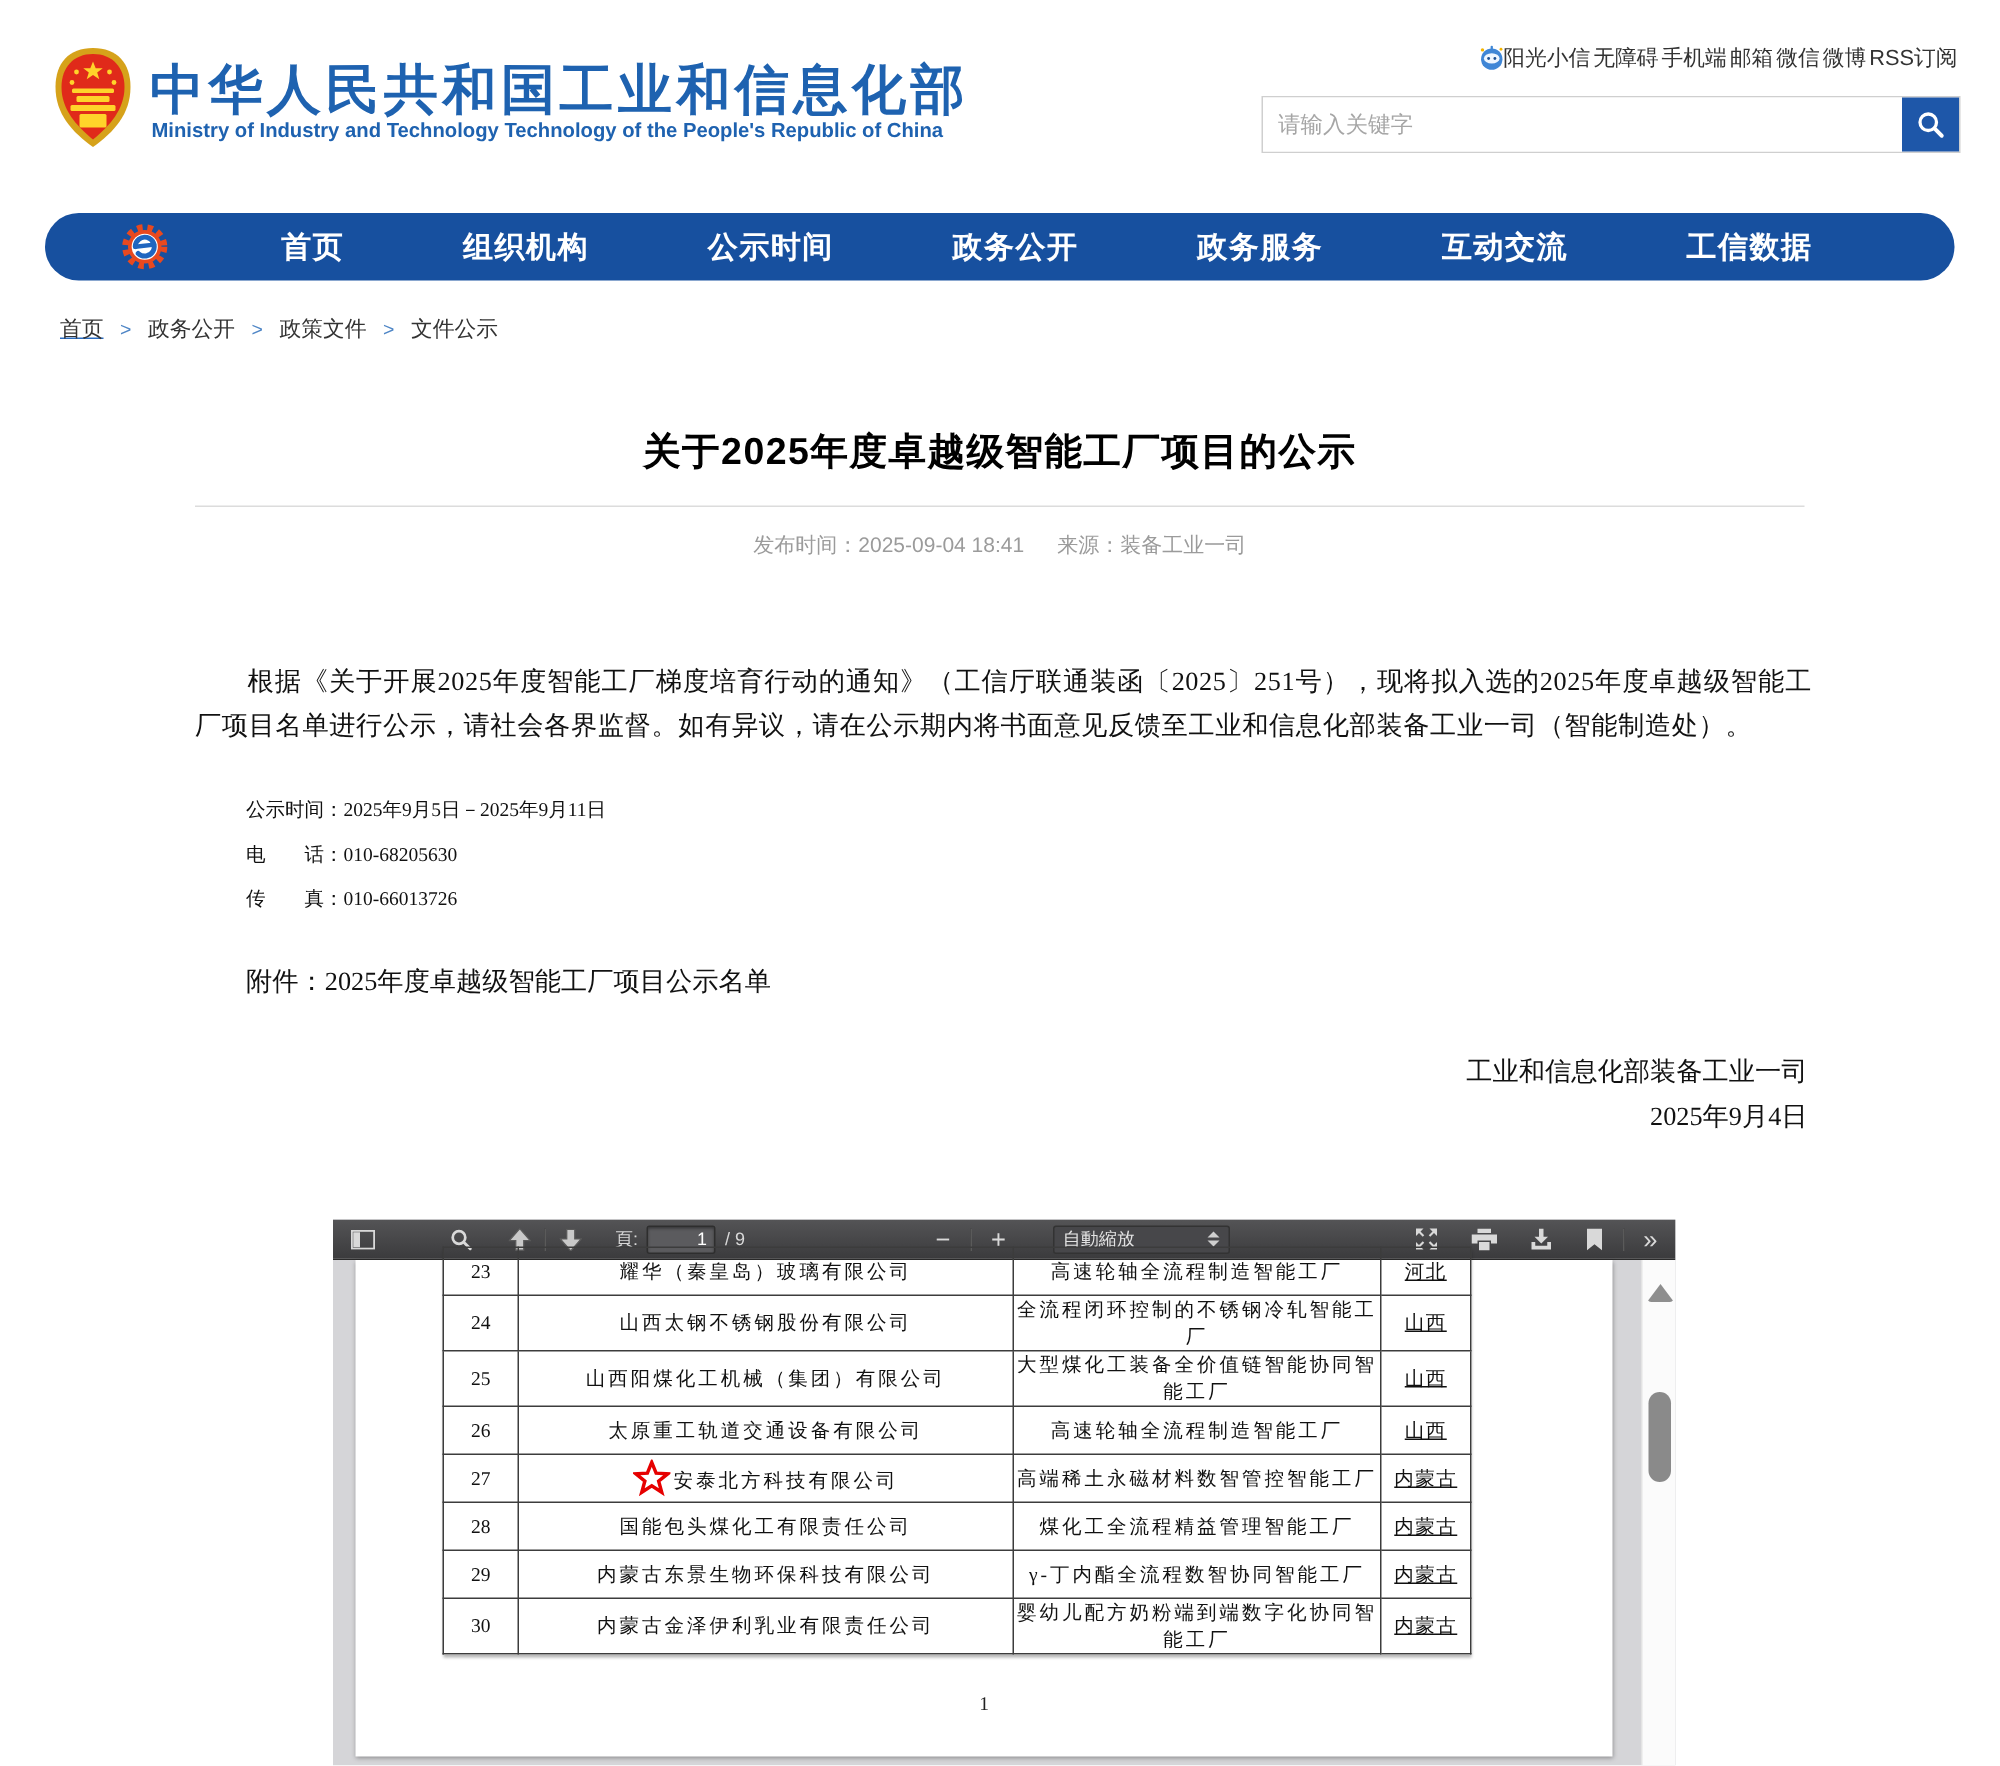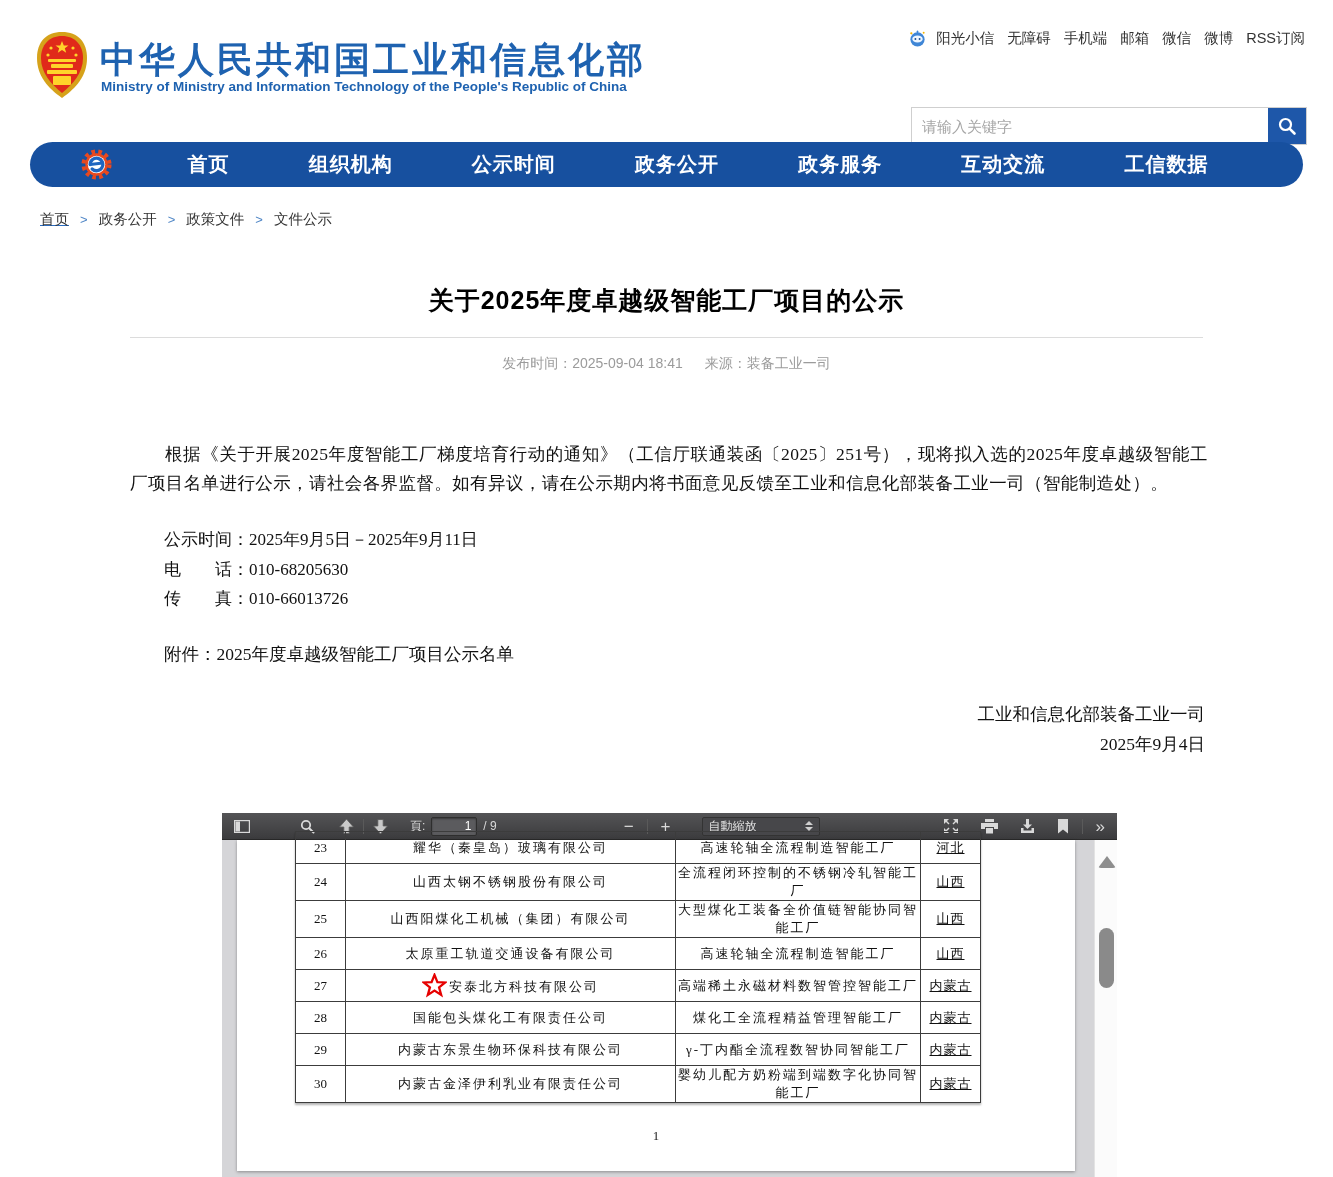--- a/index.html
+++ b/index.html
@@ -8,26 +8,26 @@
   body { position:relative; }
 
   
   .hdr-logo { position:absolute; left:34px; top:30px; width:56px; height:70px; cursor:pointer; }
   .site-title { position:absolute; left:100px; top:36px; font-size:36px; font-weight:bold;
                 color:#1e62b0; letter-spacing:3px; white-space:nowrap; }
   .site-sub { position:absolute; left:101px; top:79px; font-size:13.5px; font-weight:600;
               color:#1e62b0; white-space:nowrap; }
 
   .quick-links { position:absolute; top:29px; right:28px; display:flex; 
-                 gap:13px; font-size:14.5px; color:#333; }
+                 gap:2px; font-size:14.5px; color:#333; }
   .quick-links a { color:#333; text-decoration:none; white-space:nowrap; cursor:pointer; }
   .mascot { width:19px; height:19px; display:inline-block; margin-right:-4px; }
 
-  .search-bar { position:absolute; top:64px; right:26px; width:396px; height:38px;
-                display:flex; border:1px solid #cfcfcf; background:#fff;margin-top:43px; }
+  .search-bar { position:absolute; top:64px; right:26px; width:466px; height:38px;
+                display:flex; border:1px solid #cfcfcf; background:#fff; }
   .search-bar input { flex:1; border:none; outline:none; padding:0 10px; font-size:15px;
                       color:#333; font-family:"Liberation Sans",sans-serif; }
   .search-bar input::placeholder { color:#a6a6a6; }
   .search-btn { width:38px; height:36px; background:#1e57a9; border:none; cursor:pointer;
                 display:flex; align-items:center; justify-content:center; }
 
   
   .navbar { position:absolute; left:30px; top:142px; width:1273px; height:45px;
             background:#17509f; border-radius:23px; display:flex; align-items:center; }
   .nav-gear { margin-left:50px; width:33px; height:33px; flex:0 0 auto; }
@@ -47,21 +47,21 @@
                font-size:25px; font-weight:bold; color:#000; letter-spacing:1px; }
   .art-divider { position:absolute; left:130px; top:337px; width:1073px; height:0;
                  border-top:1px solid #dcdcdc; }
   .art-meta { position:absolute; left:0; top:355px; width:100%; display:flex;
               justify-content:center; gap:22px; font-size:14px; color:#9b9b9b; }
   .art-meta span { white-space:nowrap; }
 
   .doc { font-family:"Liberation Serif","DejaVu Serif",serif; color:#111; }
   .art-p1 { position:absolute; left:130px; top:440px; width:1078px; font-size:17.5px;
             line-height:29px; text-indent:2em; text-align:justify; letter-spacing:0.4px; }
-  .art-info { position:absolute; left:164px; top:525px; font-size:17px; line-height:29.5px; }
+  .art-info { position:absolute; left:164px; top:525px; font-size:13px; line-height:29.5px; }
   .art-attach { position:absolute; left:164px; top:642px; font-size:17.5px; }
   .art-sign { position:absolute; right:128px; top:699px; text-align:right; font-size:17.5px;
               line-height:30px; }
 
   
   .pdf { position:absolute; left:222px; top:813px; width:895px; height:364px;
          background:#d5d5d8; overflow:hidden; }
   .pdf-toolbar { height:27px; background:linear-gradient(#545456,#3b3b3d);
                  border-bottom:1px solid #2a2a2a; display:flex; align-items:center;
                  padding:0 8px; color:#d9d9d9; font-size:12px; }
@@ -124,21 +124,21 @@
       <circle cx="39" cy="18" r="1.6"></circle>
     <circle cx="14" cy="25" r="1.6"></circle>
       <circle cx="42" cy="25" r="1.6"></circle>
     <rect x="14" y="29" width="28" height="3" rx="1"></rect>
     <rect x="17" y="34" width="22" height="4" rx="1"></rect>
     <rect x="13" y="40" width="30" height="4" rx="1"></rect>
     <rect x="19" y="46" width="18" height="9" rx="1"></rect>
   </g>
 </svg>
 <div class="site-title">中华人民共和国工业和信息化部</div>
-<div class="site-sub">Ministry of Ministry and Information Technology of the People's Republic of China</div>
+<div class="site-sub">Ministry of Industry and Technology Technology of the People's Republic of China</div>
 
 <div class="quick-links">
   <svg class="mascot" viewBox="0 0 20 20">
     <circle cx="10" cy="11" r="7.5" fill="#3f86d6"></circle>
     <ellipse cx="10" cy="10.5" rx="5.5" ry="3.6" fill="#eef6ff"></ellipse>
     <circle cx="7.8" cy="10.5" r="1" fill="#1c4f93"></circle>
       <circle cx="12.2" cy="10.5" r="1" fill="#1c4f93"></circle>
     <circle cx="3.5" cy="4.5" r="1.2" fill="#f4b400"></circle>
       <circle cx="16.5" cy="4" r="1" fill="#f4b400"></circle>
     <rect x="9.2" y="1.5" width="1.6" height="3" rx="0.8" fill="#3f86d6"></rect>

